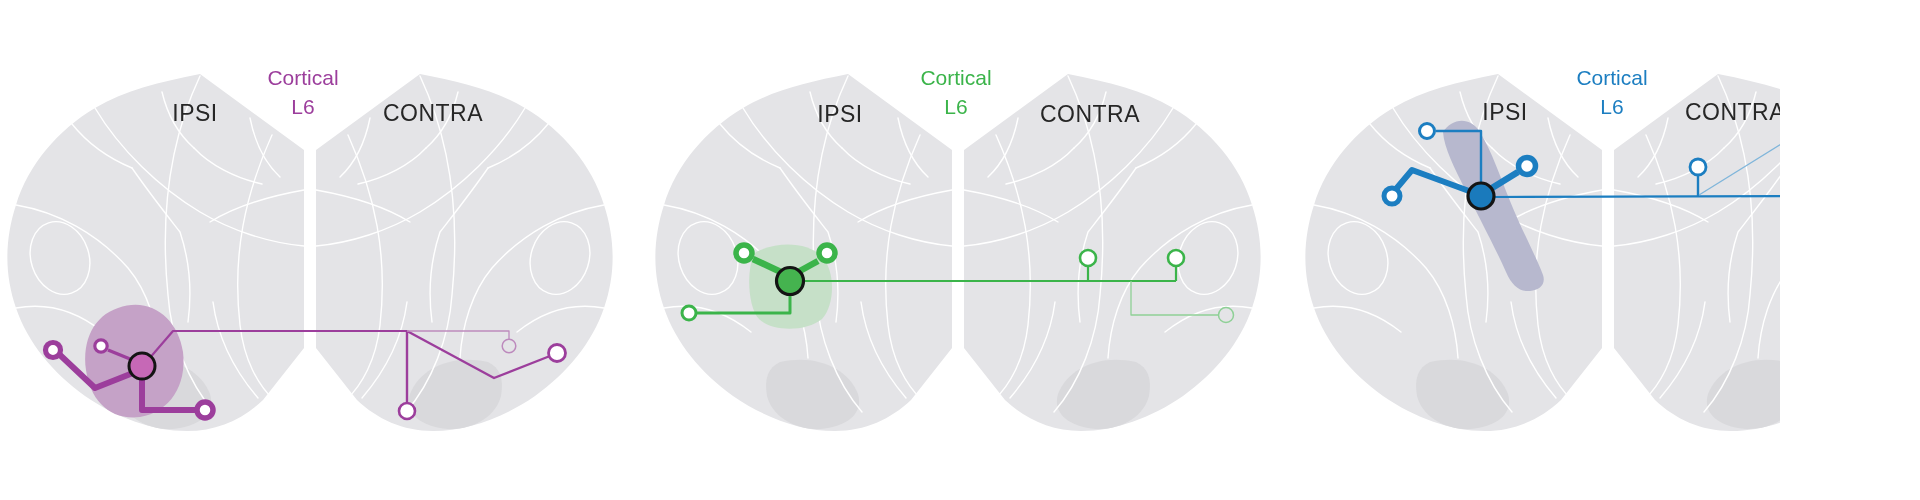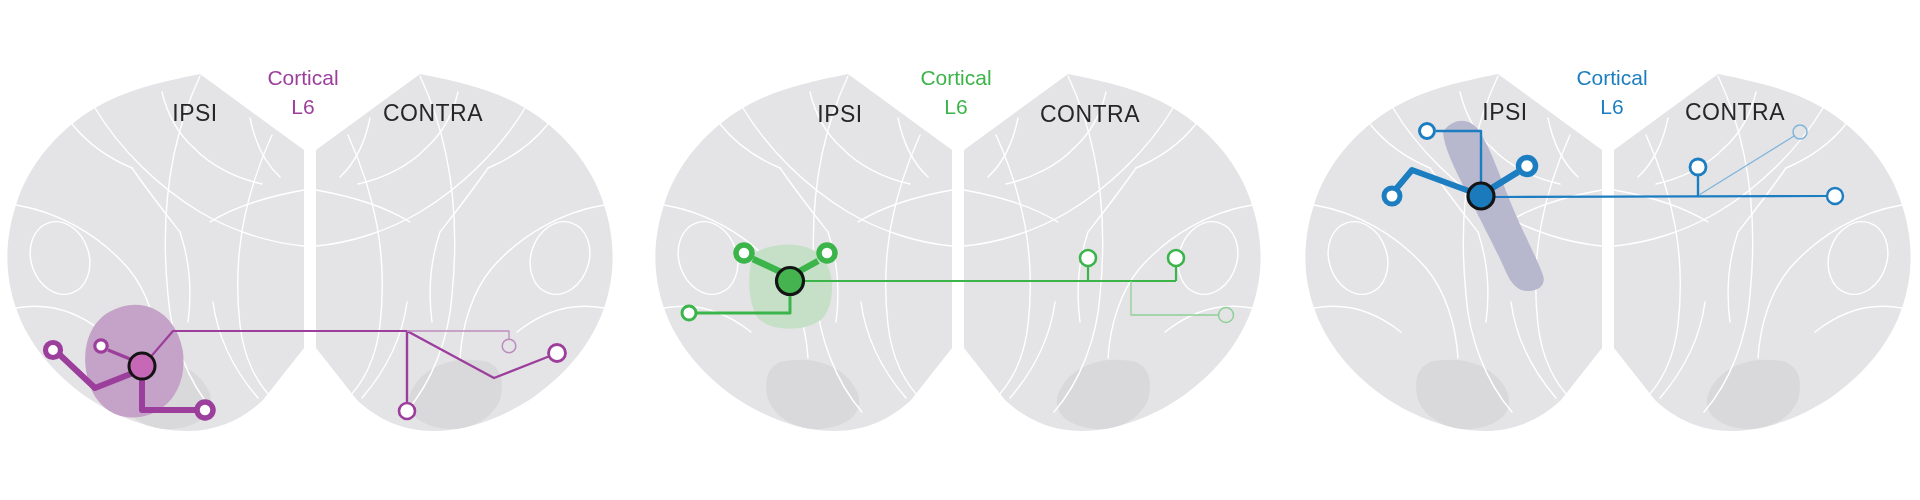--- a/index.html
+++ b/index.html
@@ -1,16 +1,16 @@
 <!DOCTYPE html>
 <html><head>
 <meta charset="utf-8">
 <style>
   html,body{margin:0;padding:0;background:#ffffff;}
-  .stage{position:relative;width:1920px;height:500px;background:#ffffff;overflow:hidden;}
+  .stage{position:relative;width:1780px;height:500px;background:#ffffff;overflow:hidden;}
   svg{display:block;}
   text{font-family:"Liberation Sans","DejaVu Sans",sans-serif;}
   .side-label{fill:#262626;font-size:23px;letter-spacing:0.5px;}
   .title-label{font-size:21px;}
   .parcel{fill:none;stroke:#ffffff;stroke-width:1.4;stroke-linecap:round;}
   .overlay{fill:none;stroke-linejoin:round;}
 </style>
 </head>
 <body>
 

